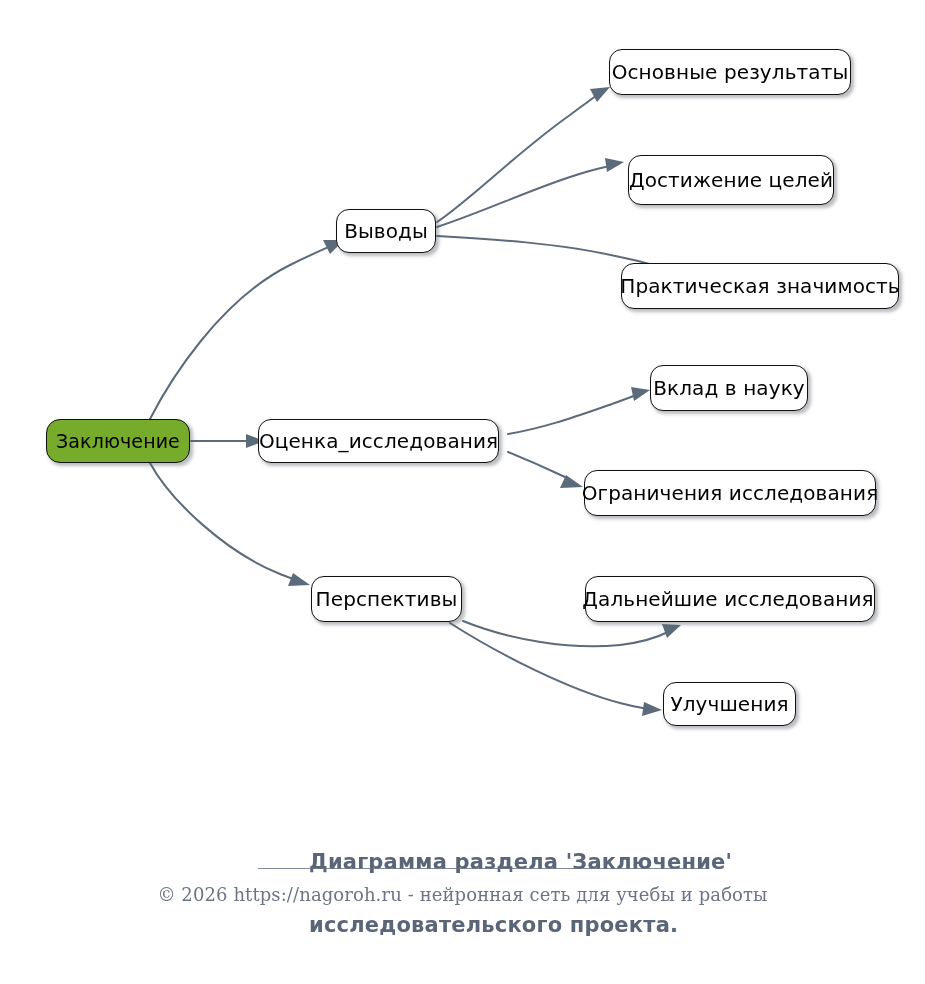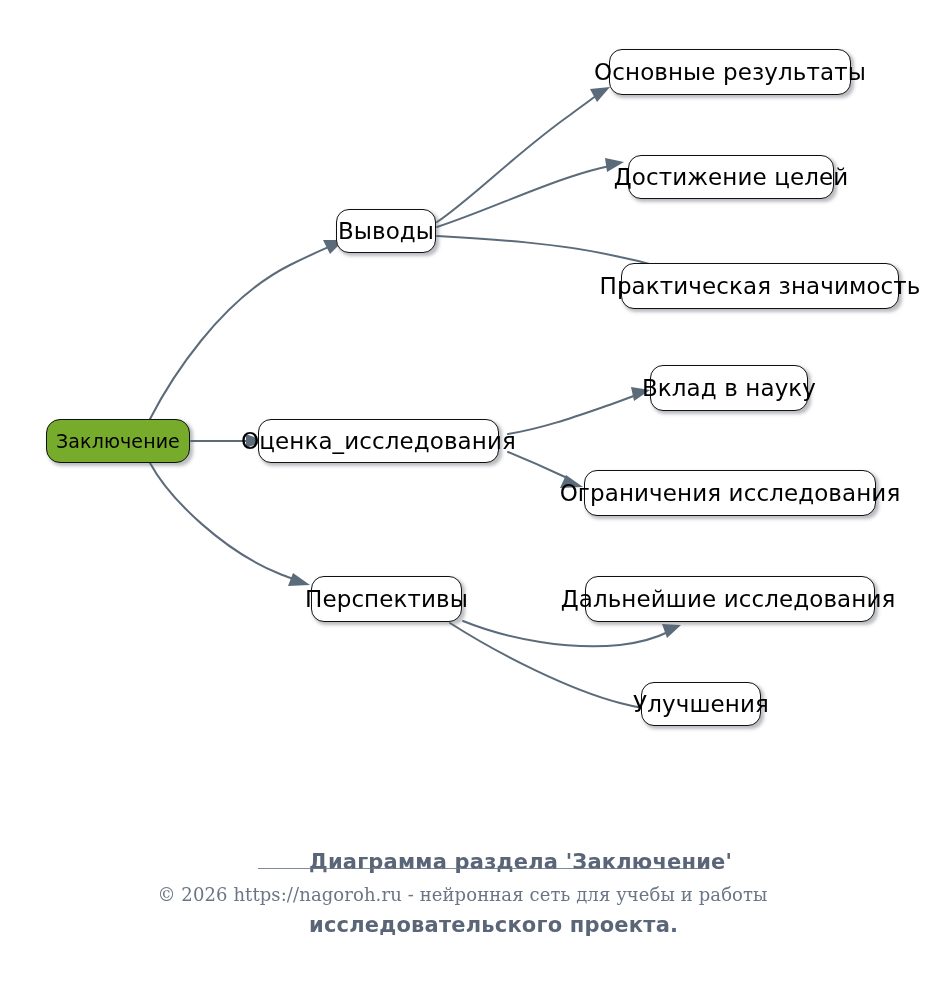--- a/index.html
+++ b/index.html
@@ -47,21 +47,21 @@
     position: absolute;
     box-sizing: border-box;
     display: flex;
     align-items: center;
     justify-content: center;
     background: #ffffff;
     border: 1.6px solid #111111;
     border-radius: 13px;
     box-shadow: 2.5px 2.5px 3.5px rgba(90, 95, 105, 0.42);
     color: #000000;
-    font-size: 23px;
+    font-size: 20px;
     font-weight: 400;
     letter-spacing: 0.1px;
     white-space: nowrap;
     padding: 0 16px;
     z-index: 4;
   }
   .node.root {
     background: #76ab2b;
     border: 1.8px solid #111111;
     border-radius: 14px;
@@ -171,21 +171,21 @@
   </div>
 
   <div class="node" style="left:336px; top:209px; width:100px; height:44px;">
     <span>Выводы</span>
   </div>
 
   <div class="node" style="left:609px; top:49px; width:242px; height:46px;">
     <span>Основные результаты</span>
   </div>
 
-  <div class="node" style="left:628px; top:155px; width:206px; height:44px;">
+  <div class="node" style="left:628px; top:155px; width:206px; height:50px;">
     <span>Достижение целей</span>
   </div>
 
   <div class="node" style="left:592px; top:263px; width:278px; height:46px;margin-left:29px;">
     <span>Практическая значимость</span>
   </div>
 
   <div class="node" style="left:258px; top:419px; width:241px; height:44px;">
     <span>Оценка_исследования</span>
   </div>
@@ -199,21 +199,21 @@
   </div>
 
   <div class="node" style="left:311px; top:576px; width:151px; height:46px;">
     <span>Перспективы</span>
   </div>
 
   <div class="node" style="left:585px; top:576px; width:290px; height:46px;padding-left:12px;">
     <span>Дальнейшие исследования</span>
   </div>
 
-  <div class="node" style="left:641px; top:682px; width:120px; height:44px;">
+  <div class="node" style="left:663px; top:682px; width:133px; height:44px;">
     <span>Улучшения</span>
   </div>
 
   <div id="caption">
     <span class="cap-line">Диаграмма раздела 'Заключение'</span>
     <span class="cap-line">исследовательского проекта.</span>
   </div>
 
   <div id="footer-divider"></div>
 

